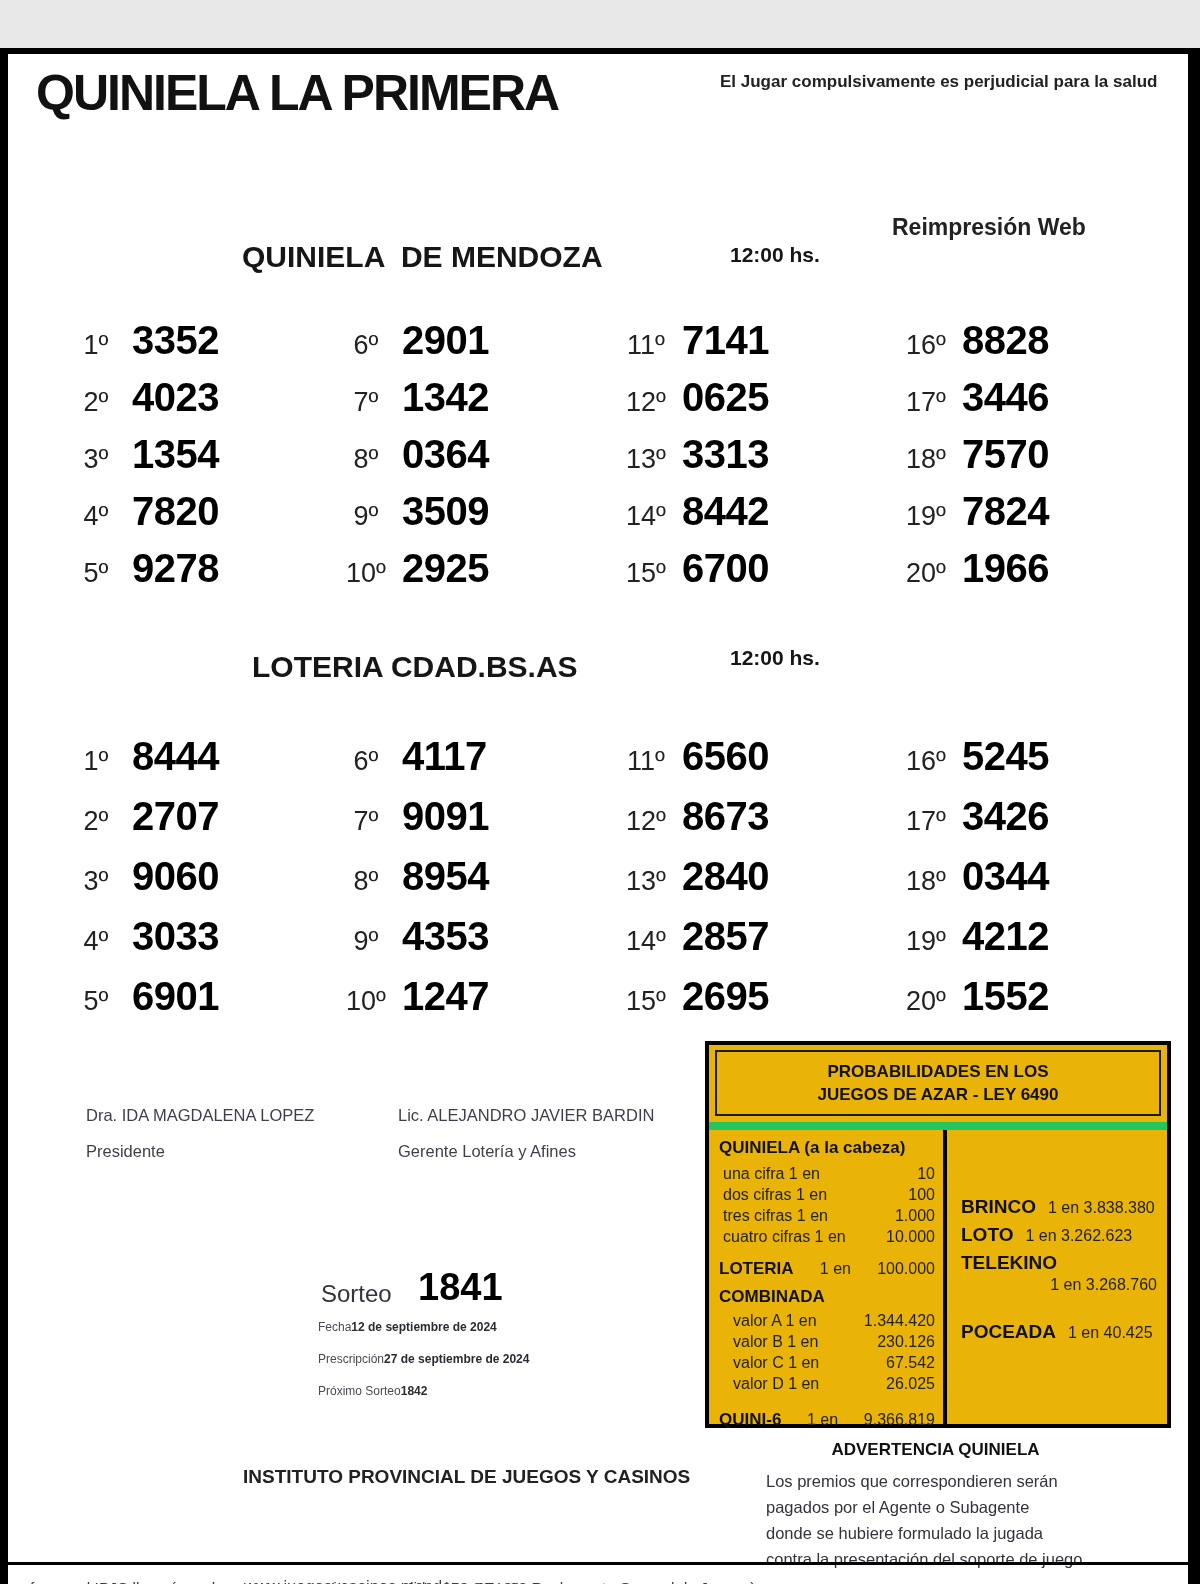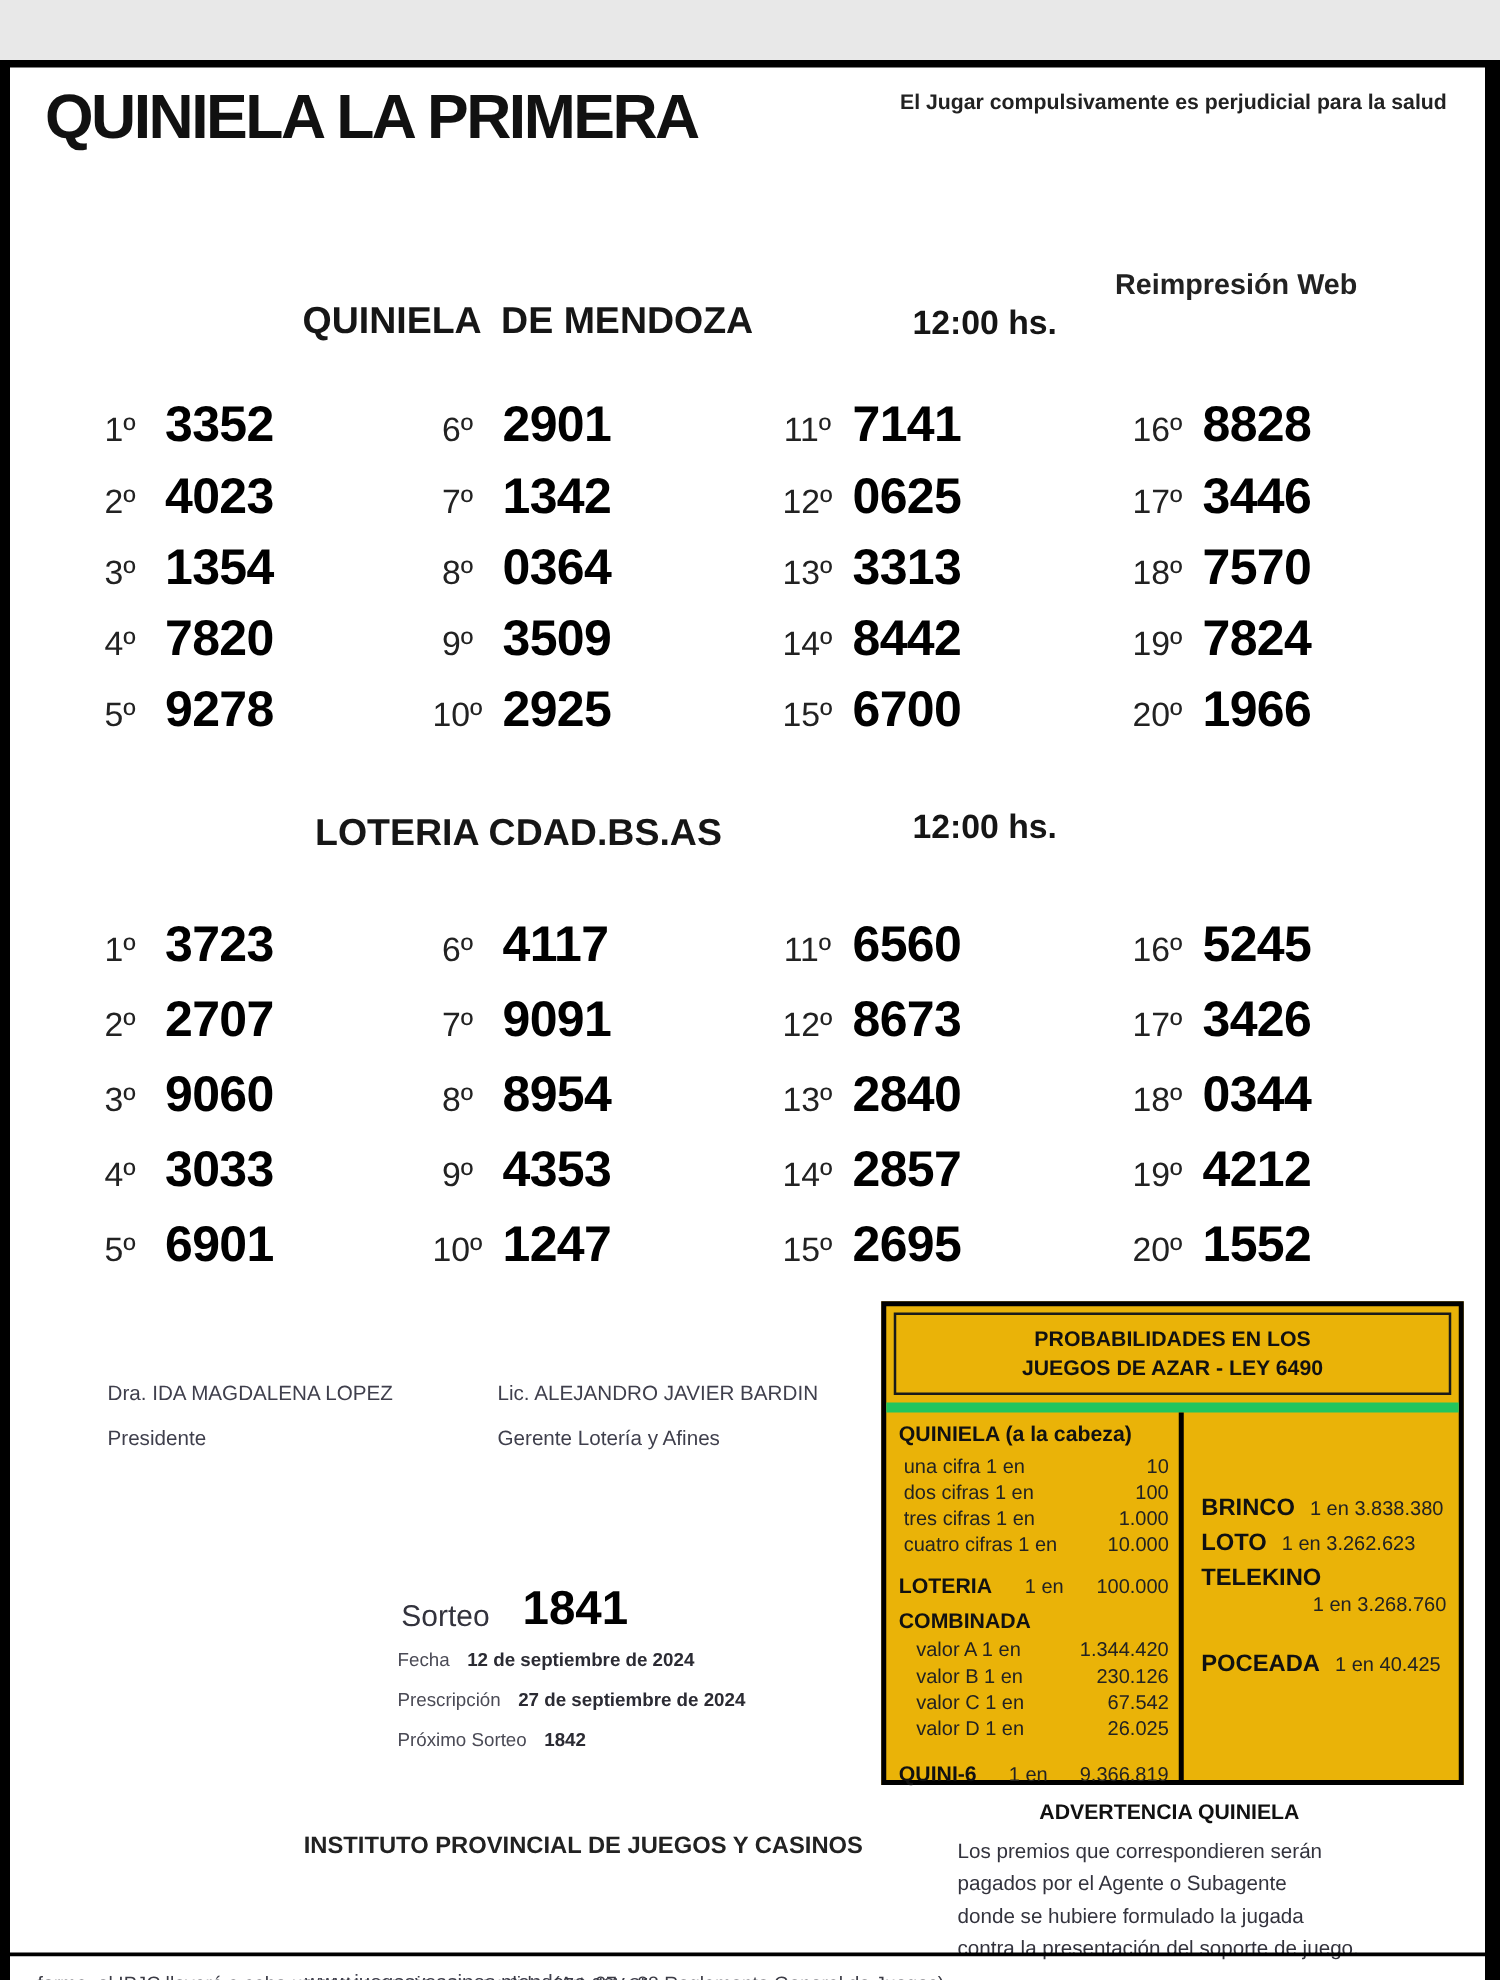--- a/index.html
+++ b/index.html
@@ -12,21 +12,21 @@
     overflow:hidden; color:#1a1a1a;margin-top:48px;
   }
   .abs { position:absolute; }
   .ws-pre { white-space:pre; }
 
   .doc-title { left:28px; top:10px; font-size:50px; font-weight:900; letter-spacing:-2px; color:#111; }
   .health-warning { left:712px; top:18px; font-size:17px; font-weight:700; color:#222; }
   .reprint { left:884px; top:160px; font-size:23px; font-weight:700; color:#222; }
 
   .draw-name { font-size:30px; font-weight:700; color:#161616; }
-  .draw-time { font-size:27px; font-weight:700; color:#161616; }
+  .draw-time { font-size:21px; font-weight:700; color:#161616; }
   .d1-name { left:234px; top:186px; }
   .d1-time { left:722px; top:189px; }
   .d2-name { left:244px; top:596px; }
   .d2-time { left:722px; top:592px; }
 
   .results-grid {
     display:grid; grid-auto-flow:column;
     grid-template-rows:repeat(5, 57px);
     grid-template-columns:270px 280px 280px 1fr;
     width:1070px; left:62px;
@@ -37,21 +37,21 @@
   .pos { width:52px; text-align:center; margin-right:10px; font-size:27px; color:#222; }
   .num { font-size:40px; font-weight:700; letter-spacing:-0.5px; color:#000; }
 
   .sig-name { font-size:16.5px; color:#3f3f4c; }
   .sig-role { font-size:16.5px; color:#3f3f4c; margin-top:17px; }
   .sig-1 { left:78px; top:1052px; }
   .sig-2 { left:390px; top:1052px; }
 
   .sorteo-label { left:313px; top:1226px; font-size:24px; color:#33333d; }
   .sorteo-number { left:410px; top:1212px; font-size:38px; font-weight:800; color:#000; }
-  .meta-row { left:310px; display:flex; gap:14px; font-size:15px; }
+  .meta-row { left:310px; display:flex; font-size:12px; }
   .meta-label { color:#4a4a55; }
   .meta-value { font-weight:700; color:#2b2b33; }
   .meta-fecha { top:1266px; }
   .meta-presc { top:1298px; }
   .meta-prox  { top:1330px; }
 
   .prob-box { left:697px; top:987px; width:466px; height:387px; border:4px solid #000; background:#eab308; }
   .prob-header { margin:5px 6px; border:2px solid #1a1a1a; padding:8px 4px; text-align:center;
                  font-size:17px; font-weight:700; line-height:23px; color:#111; }
   .prob-body { position:absolute; left:0; right:0; top:77px; bottom:0; border-top:8px solid #22c55e; display:flex; }
@@ -197,21 +197,21 @@
       </div>
     </div>
 
   <div class="abs draw-name d2-name">LOTERIA CDAD.BS.AS</div>
   <div class="abs draw-time d2-time">12:00 hs.</div>
 
   <div class="abs results-grid grid-2">
 
       <div class="cell">
         <span class="pos">1º</span>
-        <span class="num">3723</span>
+        <span class="num">8444</span>
       </div>
 
       <div class="cell">
         <span class="pos">2º</span>
         <span class="num">2707</span>
       </div>
 
       <div class="cell">
         <span class="pos">3º</span>
         <span class="num">9060</span>

